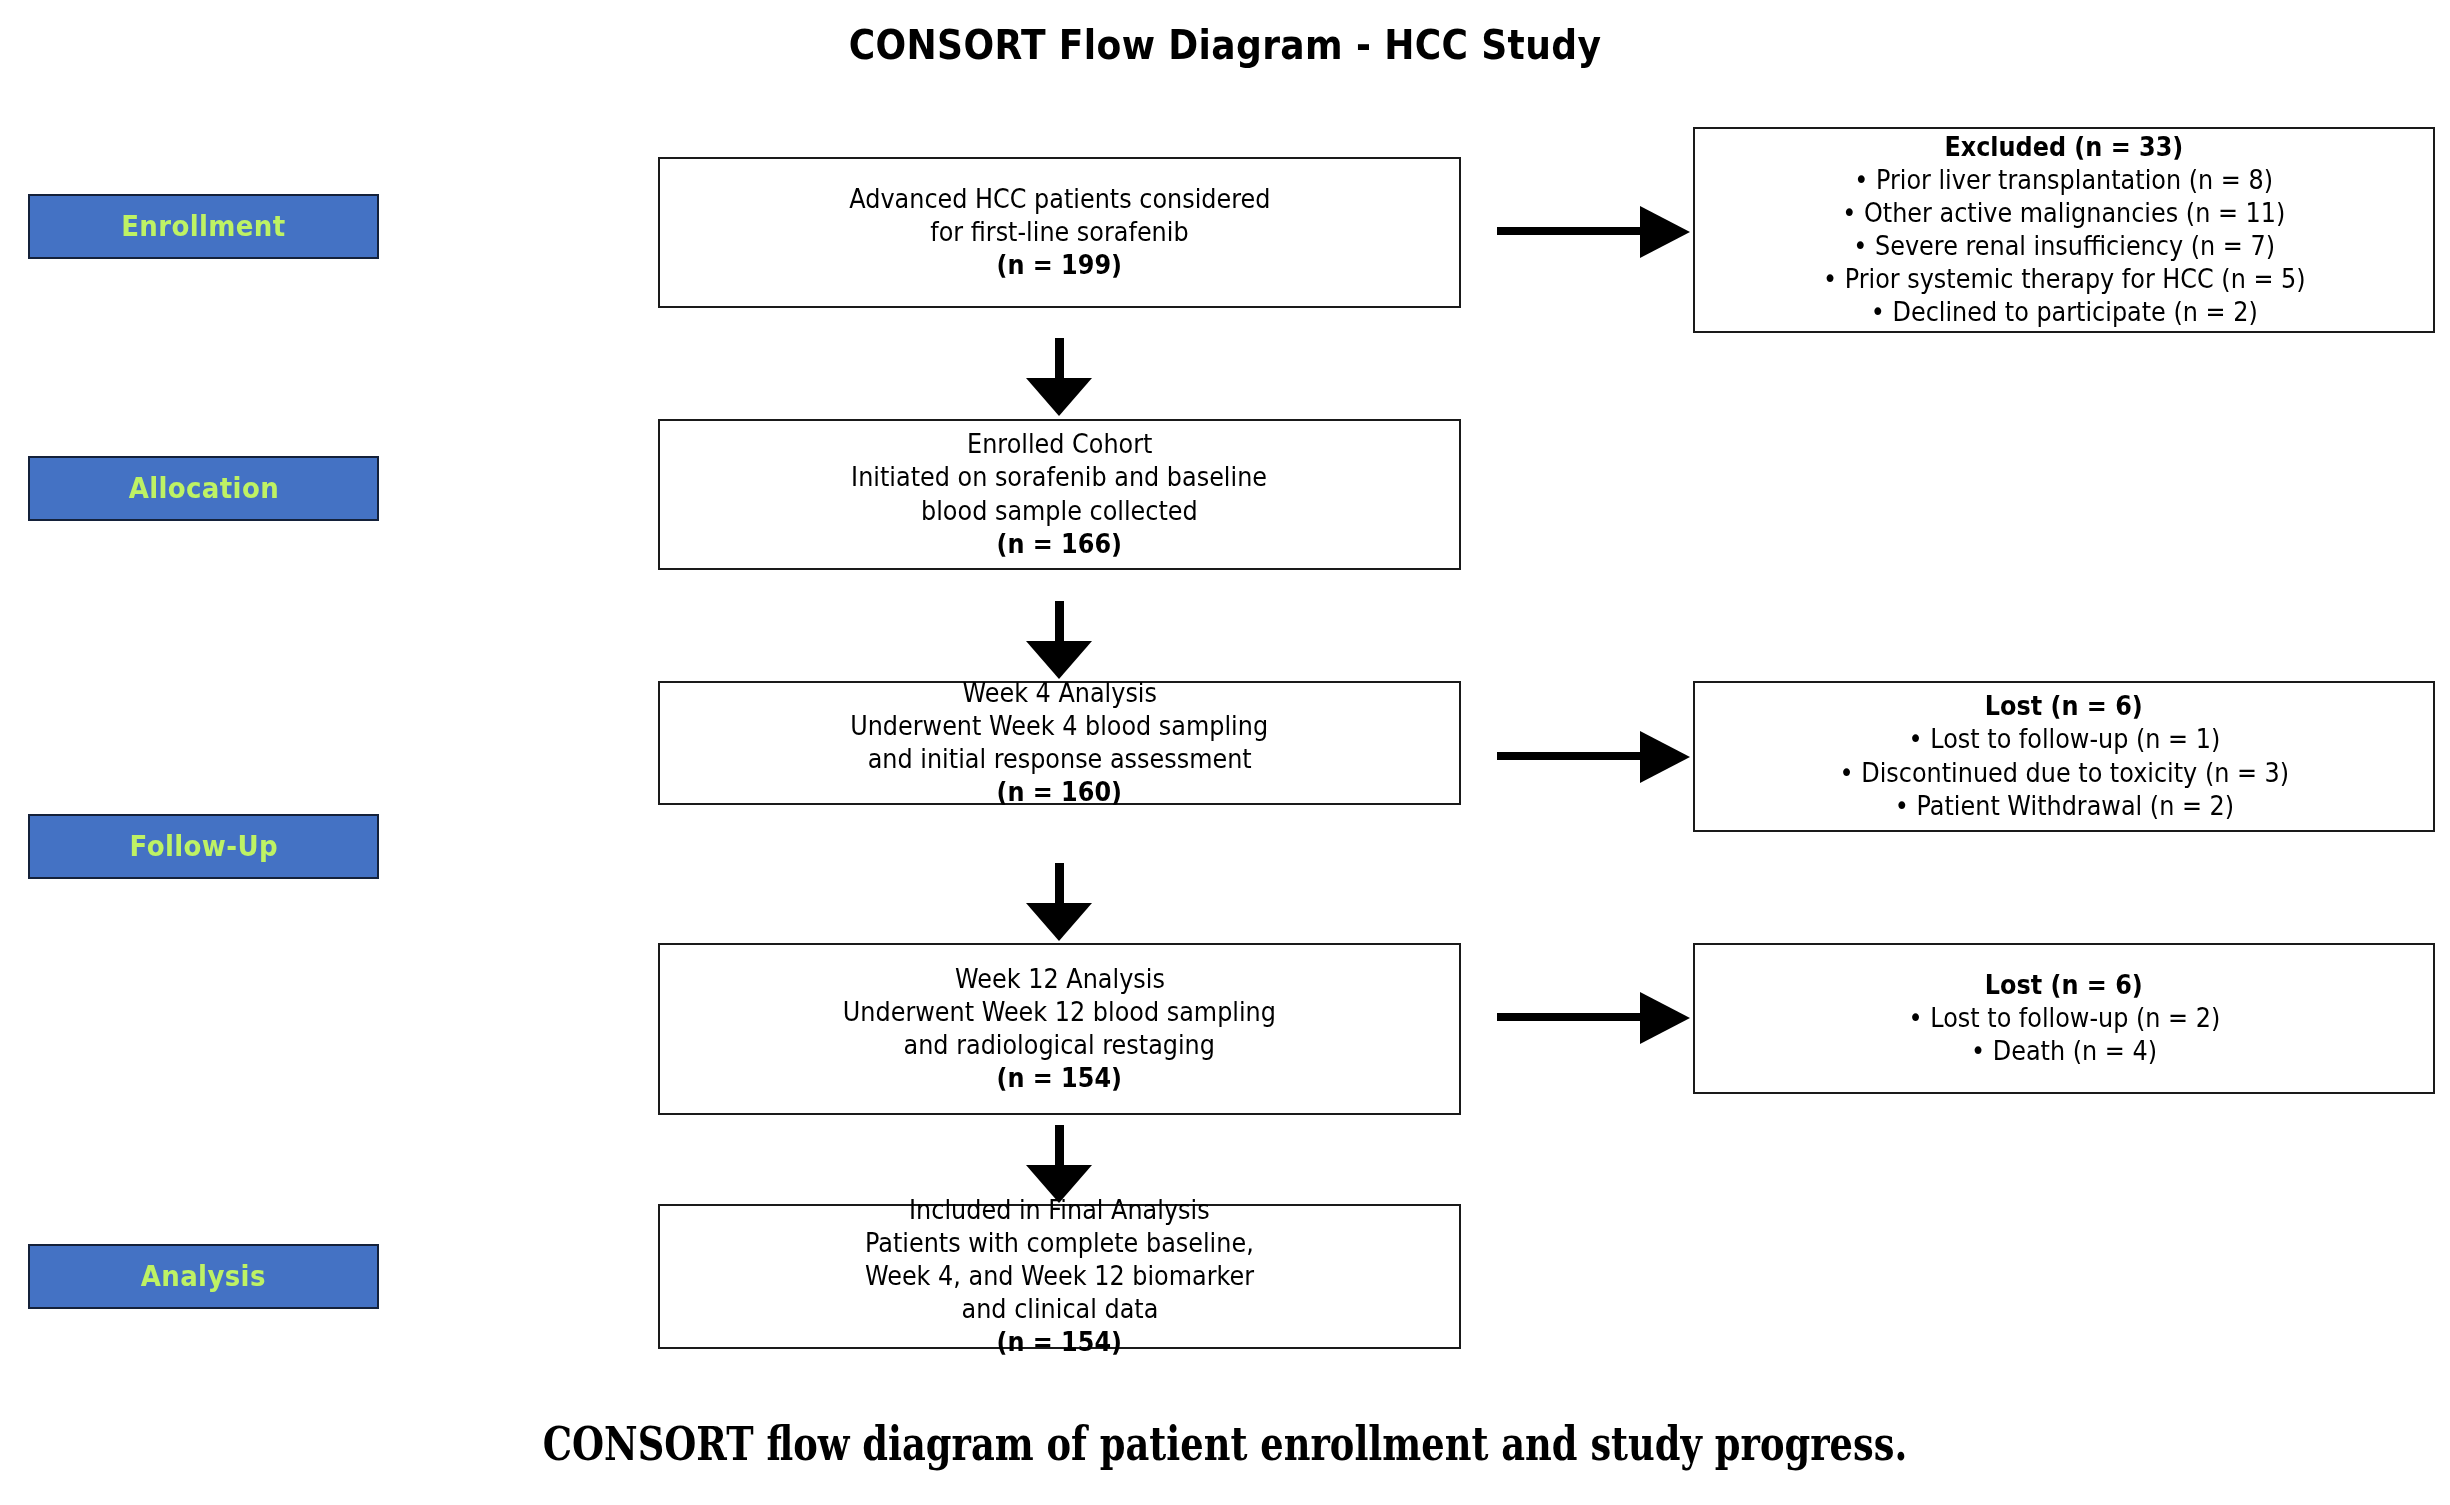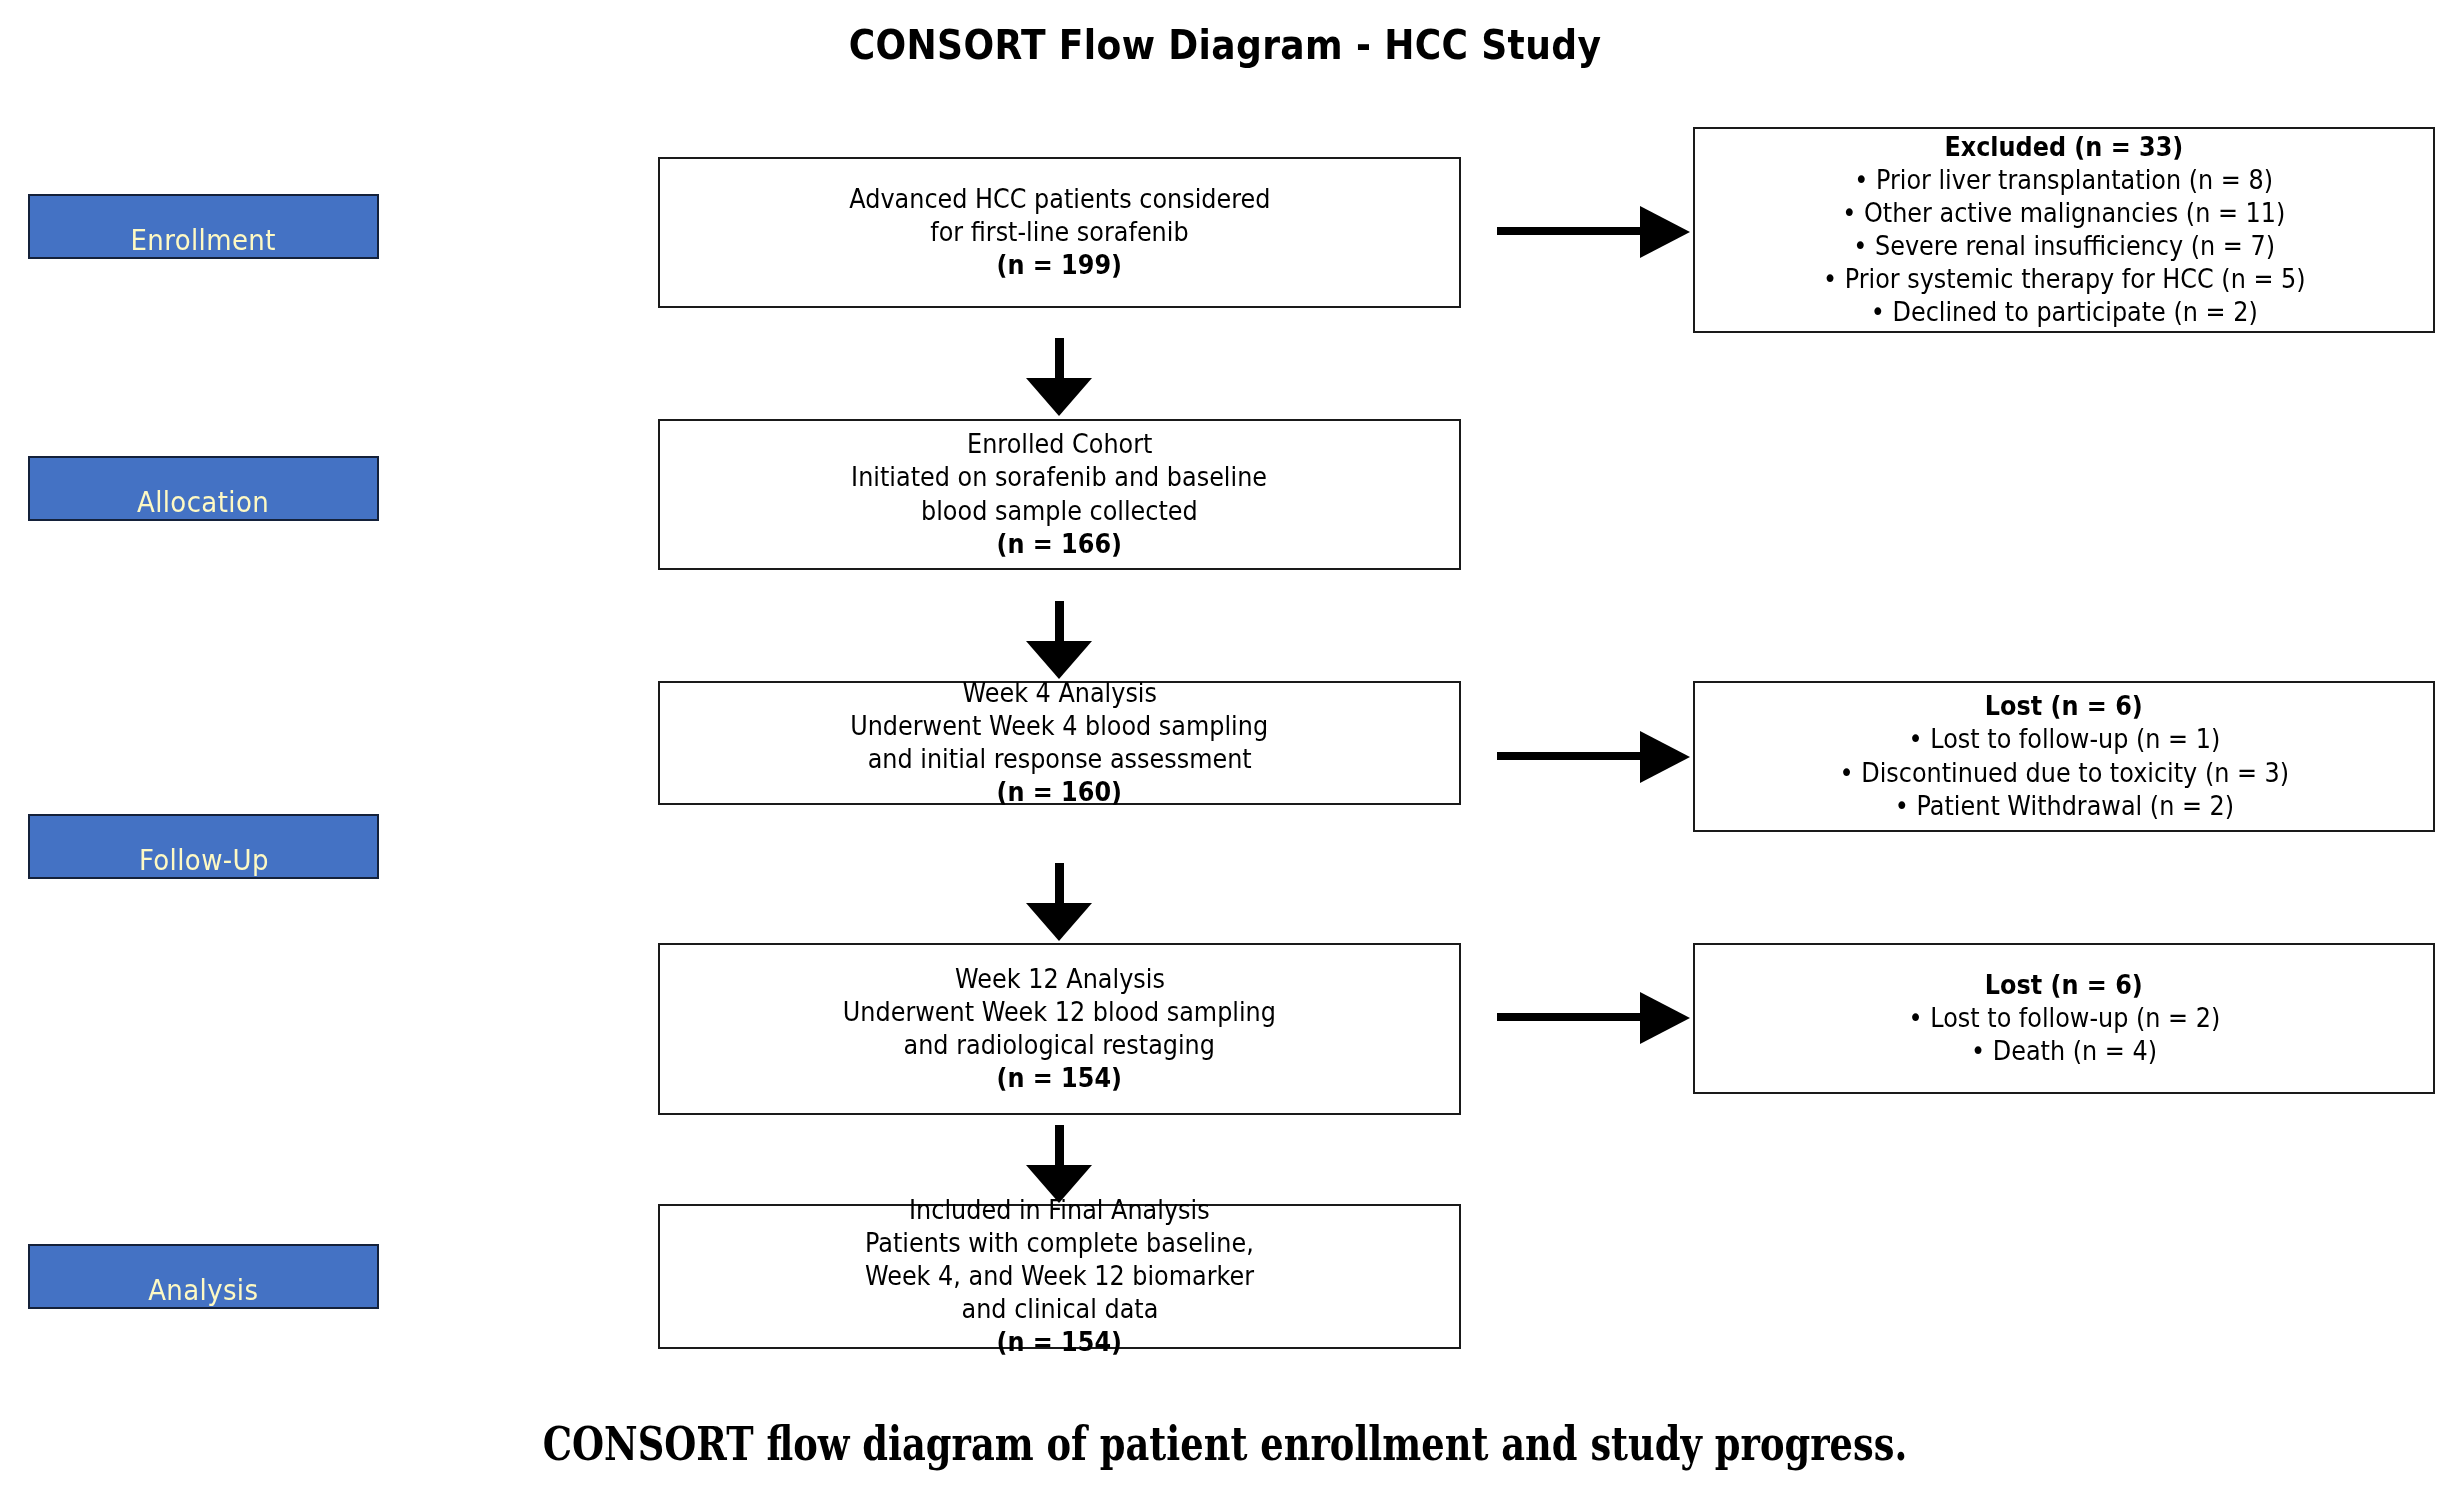--- a/index.html
+++ b/index.html
@@ -30,26 +30,26 @@
     transform: scaleX(0.88);
     transform-origin: center top;
     white-space: nowrap;
   }
 
   
   .stage-label {
     position: absolute;
     background: #4472C4;
     border: 2.2px solid #14213a;
-    color: #fef9c3;
-    font-weight: normal;
+    color: #bef264;
+    font-weight: bold;
     font-size: 28px;
     letter-spacing: 0.4px;
     display: flex;
-    align-items: flex-end;
+    align-items: center;
     justify-content: center;
     box-sizing: border-box;
     left: 28px;
     width: 351px;
     height: 65px;
   }
   .stage-label .stage-text {
     transform: scaleX(0.93);
     transform-origin: center;
     white-space: nowrap;

